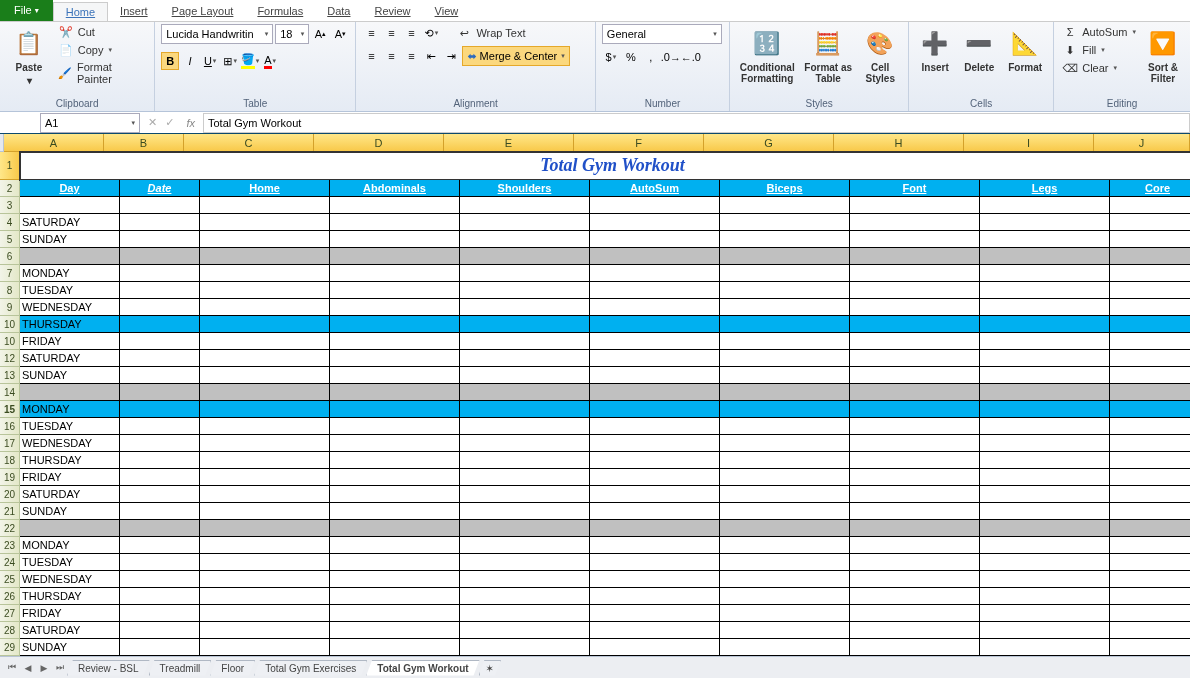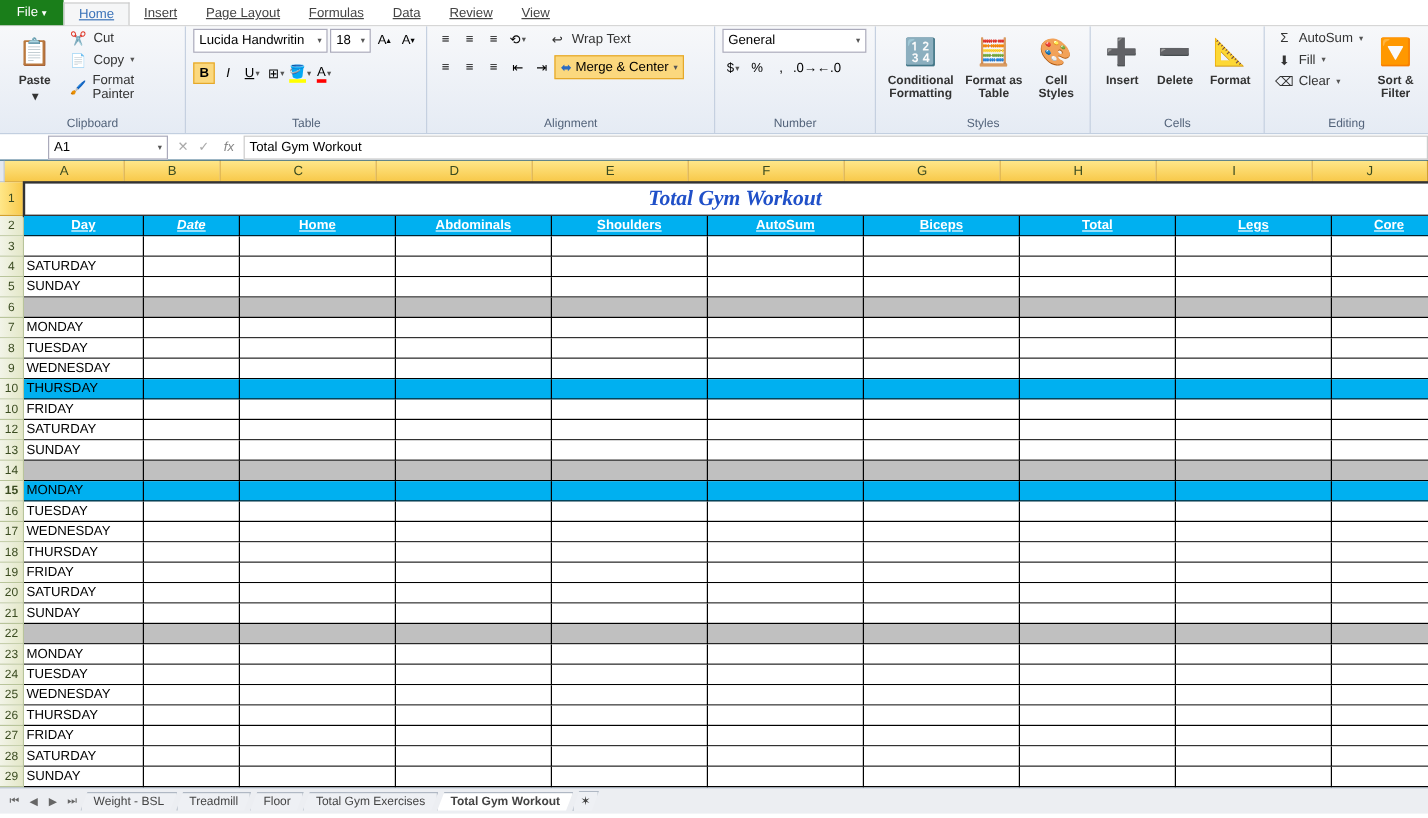--- a/index.html
+++ b/index.html
@@ -313,21 +313,21 @@
         </div>
       </div>
       <div class="row hdr-row" style="height: 17px;">
         <div class="cell" style="width: 100px;">Day</div>
         <div class="cell" style="width: 80px; font-style: italic;">Date</div>
         <div class="cell" style="width: 130px;">Home</div>
         <div class="cell" style="width: 130px;">Abdominals</div>
         <div class="cell" style="width: 130px;">Shoulders</div>
         <div class="cell" style="width: 130px;">AutoSum</div>
         <div class="cell" style="width: 130px;">Biceps</div>
-        <div class="cell" style="width: 130px;">Total</div>
+        <div class="cell" style="width: 130px;">Font</div>
         <div class="cell" style="width: 130px;">Legs</div>
         <div class="cell" style="width: 96px;">Core</div>
       </div>
       <div class="row" style="height: 17px;">
         <div class="cell" style="width: 100px;"></div>
         <div class="cell" style="width: 80px;"></div>
         <div class="cell" style="width: 130px;"></div>
         <div class="cell" style="width: 130px;"></div>
         <div class="cell" style="width: 130px;"></div>
         <div class="cell" style="width: 130px;"></div>
@@ -650,20 +650,20 @@
       </div>
     </div>
 </div>
 
 <div class="sheet-tabs">
   <div class="nav-btn">⏮</div>
   <div class="nav-btn">◀</div>
   <div class="nav-btn">▶</div>
   <div class="nav-btn">⏭</div>
   <div id="sheettabs" style="display:flex;">
-      <div class="stab">Weight - BSL</div>
+      <div class="stab">Review - BSL</div>
       <div class="stab">Treadmill</div>
       <div class="stab">Floor</div>
       <div class="stab">Total Gym Exercises</div>
       <div class="stab active">Total Gym Workout</div>
     </div>
   <div class="stab" style="padding:2px 6px;">✶</div>
 </div>
 
 </body></html>

